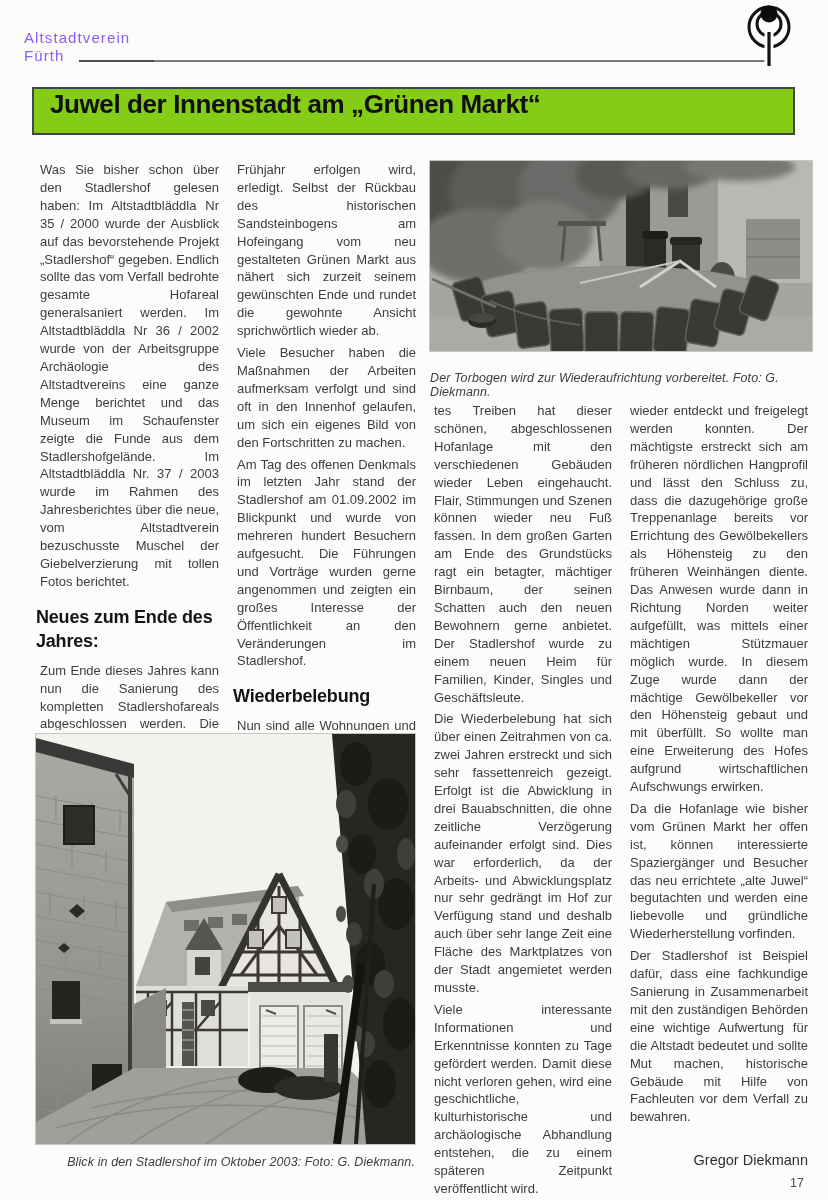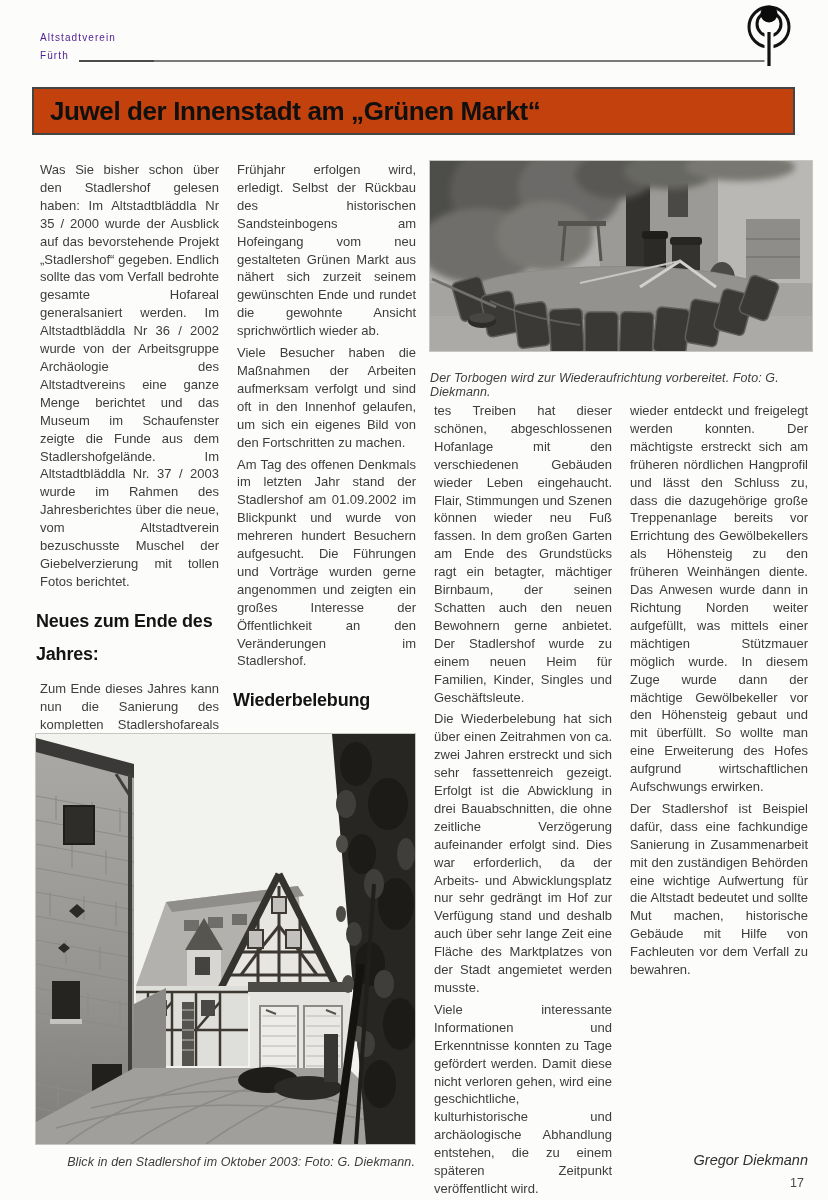--- a/index.html
+++ b/index.html
@@ -3,54 +3,54 @@
 <meta charset="utf-8">
 <style>
   html,body{margin:0;padding:0;background:#9a9a9a;}
   .page{
     position:relative;width:828px;height:1200px;margin:0 auto;
     background:#fcfcfa;overflow:hidden;
     font-family:"Liberation Sans","DejaVu Sans",sans-serif;
     color:#3c3c3c;
   }
   
-  .org{position:absolute;left:40px;top:29px;font-size:10px;line-height:17.5px;
-       color:#4c1d95;letter-spacing:1.1px;}
+  .org{position:absolute;left:24px;top:29px;font-size:15px;line-height:17.5px;
+       color:#8b5cf6;letter-spacing:1.1px;}
   .org div{white-space:nowrap;}
   .header-rule{position:absolute;left:79px;top:60px;width:687px;height:2px;background:#7a7a78;}
   .header-rule .dark{position:absolute;left:0;top:0;width:75px;height:2px;background:#4c4c4a;}
   .logo{position:absolute;left:744px;top:2px;width:50px;height:66px;}
   
   .title-box{position:absolute;left:32px;top:87px;width:763px;height:48px;
-    background:#c2410c;border:2px solid #454545;box-sizing:border-box;
-    display:flex;align-items:center;}
+    background:#84cc16;border:2px solid #454545;box-sizing:border-box;
+    display:flex;align-items:flex-start;}
   .title-box .title{font-size:26px;font-weight:bold;color:#101010;
     padding-left:16px;letter-spacing:-0.4px;white-space:nowrap;}
   
   .col{position:absolute;width:187px;font-size:13px;line-height:17.9px;
        text-align:justify;color:#3d3d3d;overflow:hidden;}
   .col p{margin:4px;}
-  .col h2{font-size:18px;line-height:33px;font-weight:bold;color:#141414;
+  .col h2{font-size:18px;line-height:24px;font-weight:bold;color:#141414;
           margin:14px 0 9px 0;text-align:left;letter-spacing:-0.2px;}
   #col1{left:36px;top:157px;height:573px;}
   #col2{left:233px;top:157px;height:573px;}
   #col3{left:430px;top:398px;width:186px;height:796px;}
   #col4{left:626px;top:398px;width:186px;height:752px;}
   
   .photo{position:absolute;box-shadow:0 0 0 1px #c6c6c3;background:#b0b0ad;}
   .photo svg{display:block;}
   #photo-torbogen{left:430px;top:161px;width:382px;height:190px;}
   #photo-stadlershof{left:36px;top:734px;width:379px;height:410px;}
   .caption{position:absolute;font-style:italic;font-size:12.5px;color:#3e3e3e;
            letter-spacing:.1px;}
   #caption-torbogen{left:430px;top:359px;width:382px;margin-top:12px;}
   #caption-stadlershof{left:36px;top:1155px;width:379px;text-align:right;}
   
   .author{position:absolute;left:626px;top:1152px;width:182px;text-align:right;
-          font-style:italic;font-size:14.5px;color:#2f2f2f;}
+          font-size:14.5px;color:#2f2f2f;}
   .pagenum{position:absolute;left:626px;top:1176px;width:178px;text-align:right;
            font-size:12.5px;color:#4a4a4a;}
 </style>
 </head>
 <body>
 
 <div class="page">
 
   <div class="org">
     <div>Altstadtverein</div>
@@ -151,20 +151,21 @@
   <div class="col" id="col3">
     <p>tes Treiben hat dieser schönen, abgeschlossenen Hofanlage mit den verschiedenen Gebäuden wieder Leben eingehaucht. Flair, Stimmungen und Szenen können wieder neu Fuß fassen. In dem großen Garten am Ende des Grundstücks ragt ein betagter, mächtiger Birnbaum, der seinen Schatten auch den neuen Bewohnern gerne anbietet. Der Stadlershof wurde zu einem neuen Heim für Familien, Kinder, Singles und Geschäftsleute.</p>
     <p>Die Wiederbelebung hat sich über einen Zeitrahmen von ca. zwei Jahren erstreckt und sich sehr fassettenreich gezeigt. Erfolgt ist die Abwicklung in drei Bauabschnitten, die ohne zeitliche Verzögerung aufeinander erfolgt sind. Dies war erforderlich, da der Arbeits- und Abwicklungsplatz nur sehr gedrängt im Hof zur Verfügung stand und deshalb auch über sehr lange Zeit eine Fläche des Marktplatzes von der Stadt angemietet werden musste.</p>
     <p>Viele interessante Informationen und Erkenntnisse konnten zu Tage gefördert werden. Damit diese nicht verloren gehen, wird eine geschichtliche, kulturhistorische und archäologische Abhandlung entstehen, die zu einem späteren Zeitpunkt veröffentlicht wird.</p>
     <h2>Fürth Gewölbekeller</h2>
     <p>Das gesamte Anwesen hat fünf verschiedene Gewölbekeller, wovon zwei bei den Arbeiten</p>
   </div>
 
   <div class="col" id="col4">
     <p>wieder entdeckt und freigelegt werden konnten. Der mächtigste erstreckt sich am früheren nördlichen Hangprofil und lässt den Schluss zu, dass die dazugehörige große Treppenanlage bereits vor Errichtung des Gewölbekellers als Höhensteig zu den früheren Weinhängen diente. Das Anwesen wurde dann in Richtung Norden weiter aufgefüllt, was mittels einer mächtigen Stützmauer möglich wurde. In diesem Zuge wurde dann der mächtige Gewölbekeller vor den Höhensteig gebaut und mit überfüllt. So wollte man eine Erweiterung des Hofes aufgrund wirtschaftlichen Aufschwungs erwirken.</p>
+    <p>Da die Hofanlage wie bisher vom Grünen Markt her offen ist, können interessierte Spaziergänger und Besucher das neu errichtete „alte Juwel“ begutachten und werden eine liebevolle und gründliche Wiederherstellung vorfinden.</p>
     <p>Der Stadlershof ist Beispiel dafür, dass eine fachkundige Sanierung in Zusammenarbeit mit den zuständigen Behörden eine wichtige Aufwertung für die Altstadt bedeutet und sollte Mut machen, historische Gebäude mit Hilfe von Fachleuten vor dem Verfall zu bewahren.</p>
   </div>
 
   <div class="photo" id="photo-stadlershof">
     <svg width="379" height="410" viewBox="0 0 379 410" preserveAspectRatio="none">
       <defs>
         <linearGradient id="stoneg" x1="0" y1="0" x2="0" y2="1">
           <stop offset="0" stop-color="#a9a8a5"></stop>
             <stop offset="0.6" stop-color="#959491"></stop>
             <stop offset="1" stop-color="#7e7d7a"></stop>

